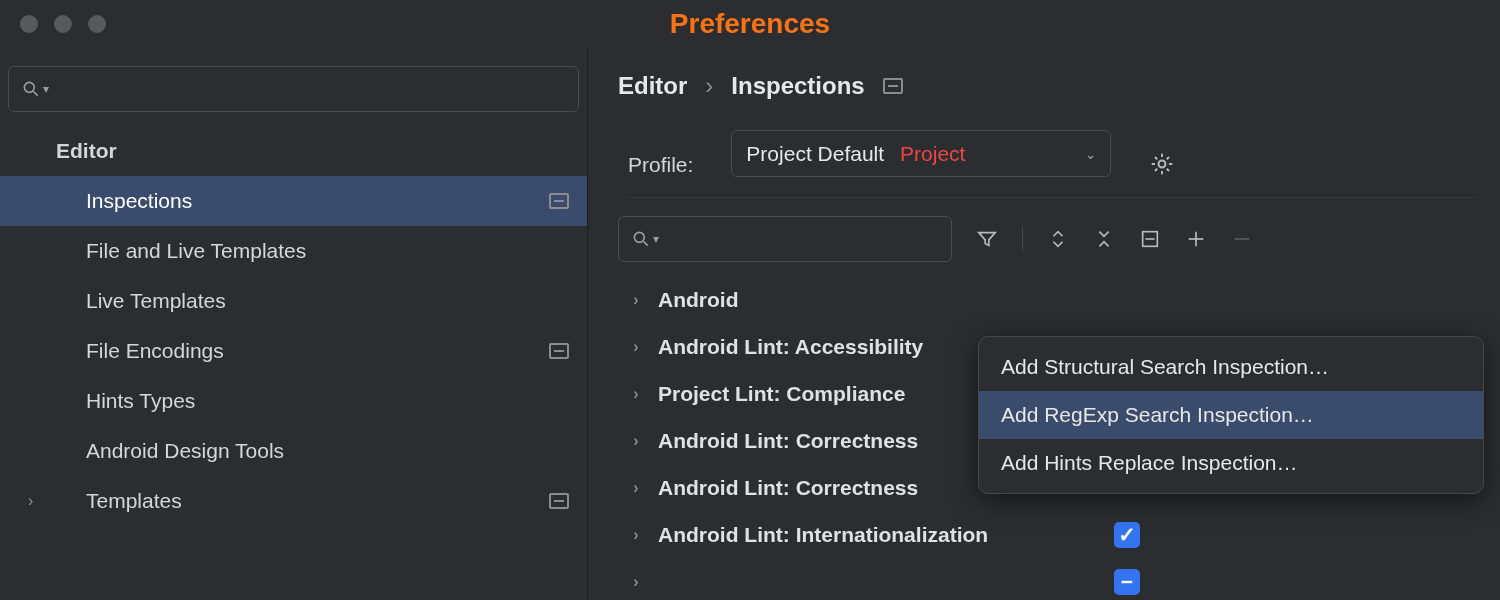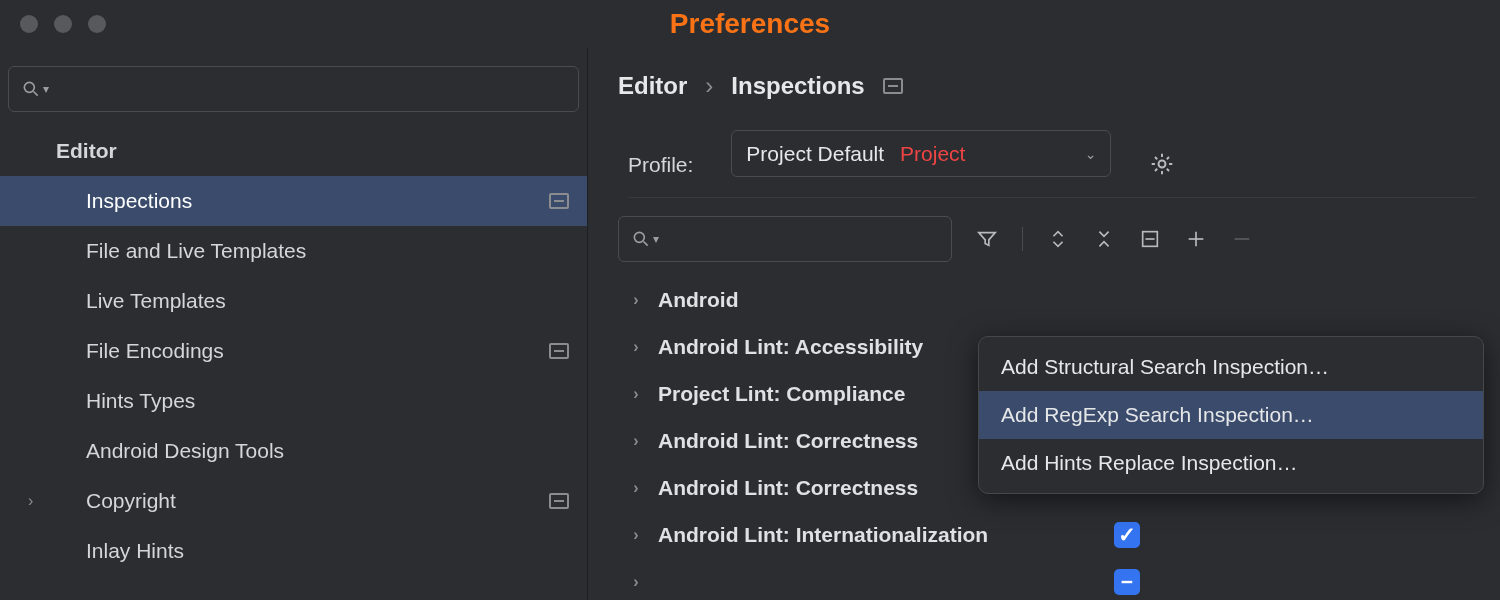--- a/index.html
+++ b/index.html
@@ -267,25 +267,22 @@
         <span class="proj-badge"></span>
       </div>
       <div class="tree-row lvl1">
         <span>Hints Types</span>
       </div>
       <div class="tree-row lvl1">
         <span>Android Design Tools</span>
       </div>
       <div class="tree-row lvl1">
         <span class="expander">›</span>
-        <span>Copyright</span>
+        <span>Templates</span>
         <span class="proj-badge"></span>
-      </div>
-      <div class="tree-row lvl1">
-        <span>Inlay Hints</span>
       </div>
     </div>
   </div>
 
   <div class="content">
     <div class="breadcrumb">
       <span>Editor</span>
       <span class="bc-sep">›</span>
       <span>Inspections</span>
       <span class="bc-badge"></span>

